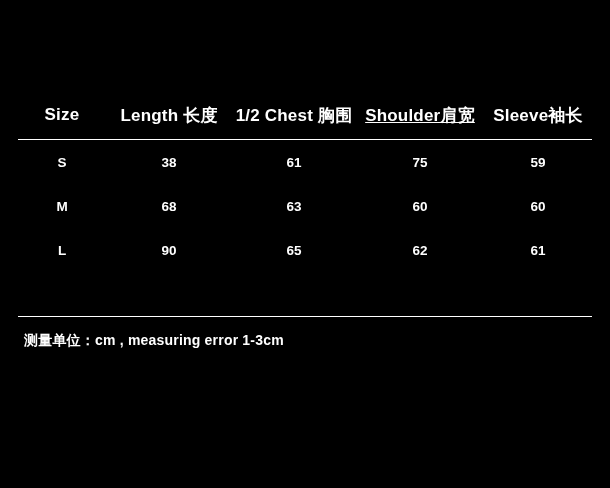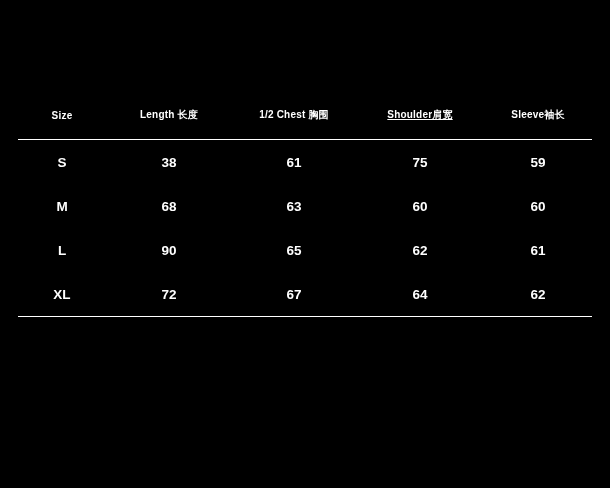--- a/index.html
+++ b/index.html
@@ -29,21 +29,21 @@
     table-layout: fixed;
   }
   .size-table th,
   .size-table td {
     text-align: center;
     font-weight: bold;
     color: #ffffff;
     padding: 0;
   }
   .size-table thead th {
-    font-size: 10px;
+    font-size: 17px;
     height: 50px;
     vertical-align: middle;
     letter-spacing: 0.2px;
   }
   .size-table tbody td {
     font-size: 13.5px;
     height: 44px;
     vertical-align: middle;
   }
   .col-size   { width: 88px; }
@@ -103,27 +103,21 @@
         <td>60</td>
         <td>60</td>
       </tr>
       <tr>
         <td>L</td>
         <td>90</td>
         <td>65</td>
         <td>62</td>
         <td>61</td>
       </tr>
-      <tr>
-        <td>XL</td>
-        <td>72</td>
-        <td>67</td>
-        <td>64</td>
-        <td>62</td>
-      </tr>
     </tbody>
   </table>
 
   <div class="divider divider-top"></div>
   <div class="divider divider-bottom"></div>
 
+  <div class="note">测量单位：cm , measuring error 1-3cm</div>
 
 </div>
 
 </body></html>

